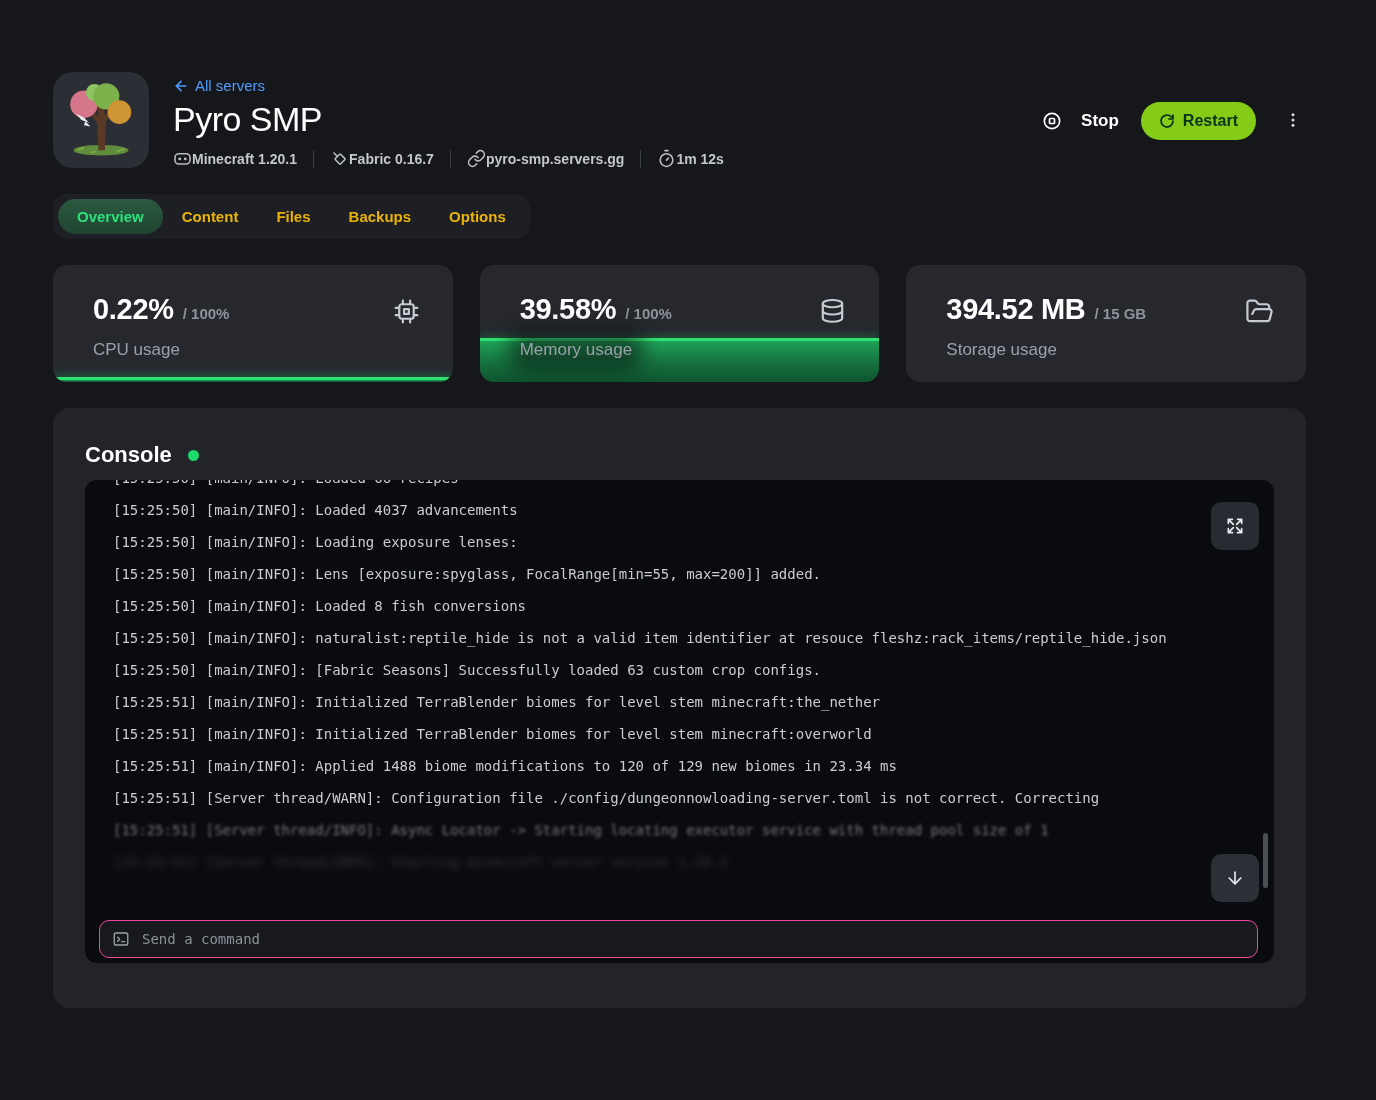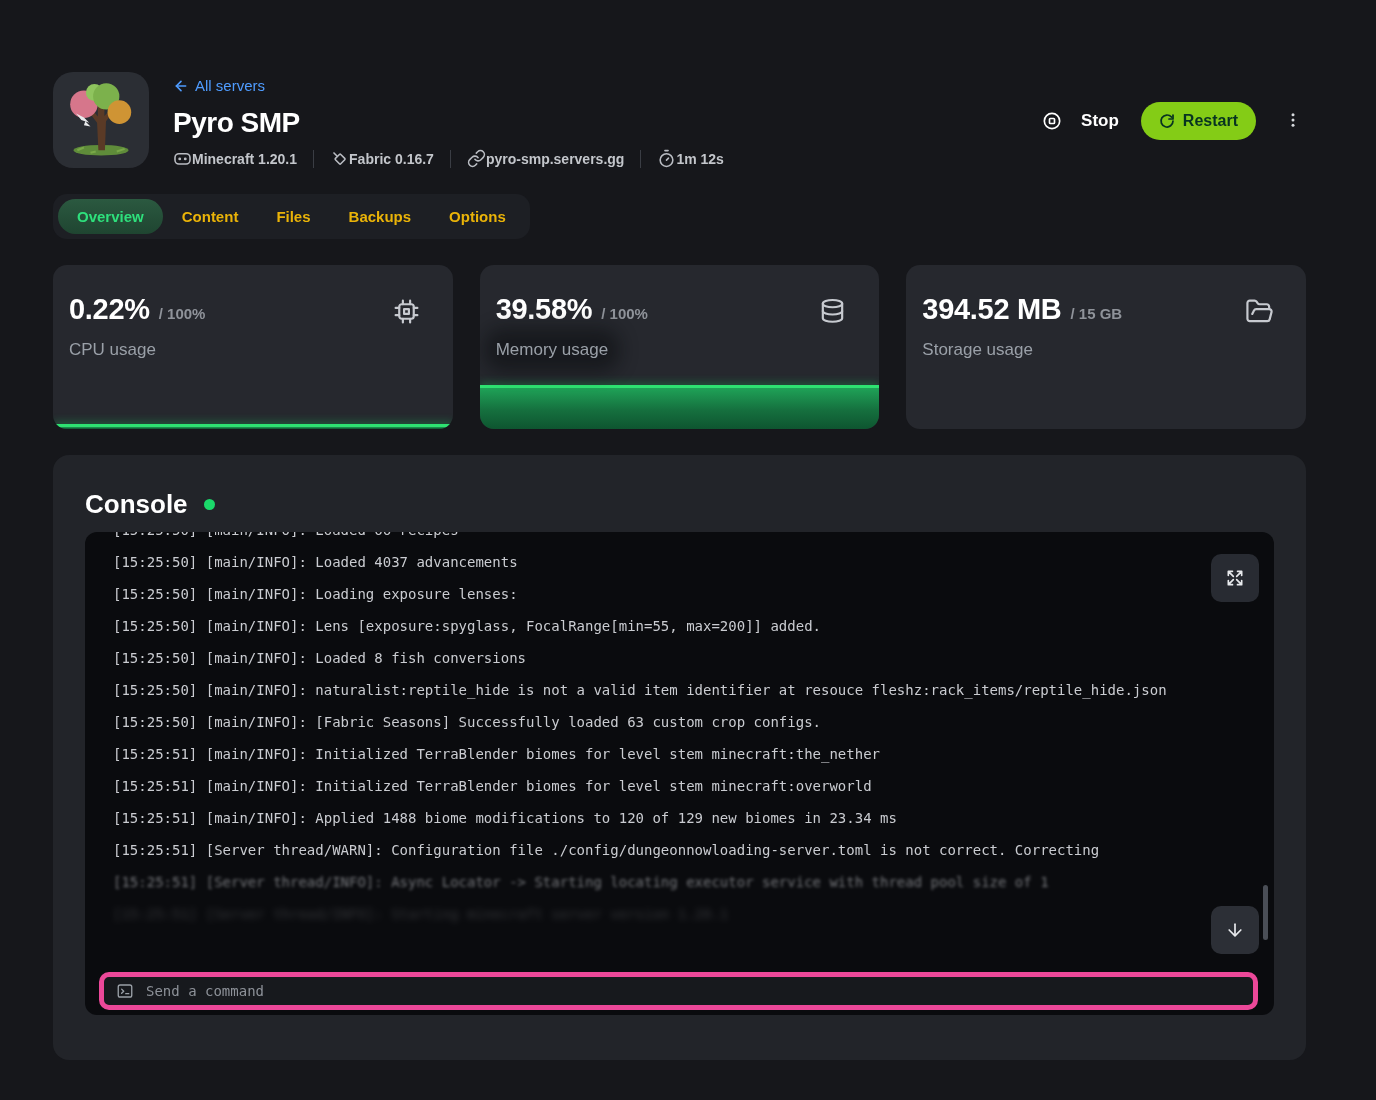--- a/index.html
+++ b/index.html
@@ -10,21 +10,21 @@
 
   
   .header { display:flex; align-items:flex-end; }
   .server-icon { width:96px; height:96px; border-radius:20px; background:#2b2e34; flex:0 0 auto;
                  display:flex; align-items:center; justify-content:center; overflow:hidden; }
   .server-icon svg { width:84px; height:84px; }
   .header-info { margin-left:24px; display:flex; flex-direction:column; }
   .back-link { display:inline-flex; align-items:center; gap:6px; color:#4f9cff; font-size:15px;
                font-weight:500; text-decoration:none; cursor:pointer; margin-top:2px; }
   .back-link svg { width:16px; height:16px; }
-  .page-title { color:#ffffff; font-size:28px; font-weight:700; letter-spacing:-0.5px; margin-top:13px; }
+  .page-title { color:#ffffff; font-size:34px; font-weight:400; letter-spacing:-0.5px; margin-top:6px; }
   .meta-row { display:flex; align-items:center; margin-top:10px; color:#c3c6cb; }
   .meta-item { display:inline-flex; align-items:center; font-size:14px; font-weight:700; }
   .meta-item svg { width:19px; height:19px; stroke:#b9bcc2; }
   .meta-divider { width:1px; height:18px; background:#3a3d44; margin:0 16px; }
 
   .header-actions { margin-left:auto; align-self:flex-start; margin-top:30px;
                     display:flex; align-items:center; }
   .stop-btn { display:inline-flex; align-items:center; gap:19px; background:transparent; border:none;
               color:#ffffff; font-family:inherit; font-size:17px; font-weight:700; cursor:pointer; }
   .stop-btn svg { width:20px; height:20px; stroke:#ffffff; }
@@ -38,61 +38,61 @@
 
   
   .tabs { display:inline-flex; align-items:center; margin-top:26px; background:#1d1f24;
           border-radius:14px; padding:5px; }
   .tab { border:none; background:transparent; color:#eab308; font-family:inherit; font-size:15px;
          font-weight:600; padding:9px 19px; border-radius:999px; cursor:pointer; }
   .tab.active { background:linear-gradient(180deg,#2b5940 0%, #1f4531 100%); color:#2ee07c; font-weight:700; }
 
   
   .stats { display:grid; grid-template-columns:1fr 1fr 1fr; gap:27px; margin-top:26px; }
-  .stat-card { position:relative; height:164px; background:#26282e; border-radius:14px;
-               padding:28px 16px; overflow:hidden; }
+  .stat-card { position:relative; height:117px; background:#26282e; border-radius:14px;
+               padding:28px 40px; overflow:hidden; }
   .stat-value-row { display:flex; align-items:baseline; }
   .stat-value { color:#ffffff; font-size:29px; font-weight:800; letter-spacing:-0.3px; }
   .stat-max { color:#8f939a; font-size:15px; font-weight:600; margin-left:9px; }
   .stat-label { position:relative; z-index:2; display:inline-block; color:#9aa0a8; font-size:17px;
                 margin-top:14px; }
   .stat-label.haloed { background:rgba(9,11,13,.48); box-shadow:0 0 18px 12px rgba(9,11,13,.48);
                        border-radius:8px; }
   .stat-icon { position:absolute; top:32px; right:32px; width:29px; height:29px; stroke:#c7cad0; }
   .stat-fill { position:absolute; left:0; right:0; bottom:0; z-index:1; }
   .stat-fill .fill-top { height:3px; background:#2ee271; box-shadow:0 0 10px rgba(27,217,106,.75); }
   .stat-fill .fill-body { background:linear-gradient(180deg,#1fa257 0%, #156f3e 55%, #0e5530 100%); }
   .fill-cpu .fill-body { height:2px; }
   .fill-mem .fill-body { height:41px; }
 
   
   .console-panel { margin-top:26px; background:#222429; border-radius:16px; padding:34px 32px 45px 32px; }
   .console-header { display:flex; align-items:center; }
-  .console-title { color:#ffffff; font-size:26px; font-weight:800; }
+  .console-title { color:#ffffff; font-size:22px; font-weight:800; }
   .status-dot { width:11px; height:11px; border-radius:50%; background:#1bd96a; margin-left:16px; }
   .console-box { position:relative; margin-top:12px; height:483px; background:#0a0b0e; border-radius:12px;
                  overflow:hidden; }
   .log-area { position:absolute; top:0; left:0; right:18px; bottom:50px; overflow:hidden; padding-left:28px; }
   .log-line { font-family:"DejaVu Sans Mono", monospace; font-size:14px; line-height:32px;
               color:#caccd1; white-space:pre; }
   .log-line.clipped { margin-top:-18px; }
   .log-line.fade1 { filter:blur(1.4px); opacity:.55; }
   .log-line.fade2 { filter:blur(3px); opacity:.22; }
 
   .console-icon-btn { position:absolute; width:48px; height:48px; border:none; border-radius:10px;
                       background:#282b32; display:flex; align-items:center; justify-content:center;
                       cursor:pointer; }
   .console-icon-btn svg { width:20px; height:20px; stroke:#e8eaed; }
   .expand-btn { top:22px; right:15px; }
   .scroll-btn { bottom:61px; right:15px; background:#2c2f36; }
   .scroll-thumb { position:absolute; right:6px; bottom:75px; width:5px; height:55px; border-radius:3px;
                   background:#4a4e56; cursor:grab; }
 
   .command-bar { position:absolute; left:14px; right:16px; bottom:5px; height:38px; background:#17191d;
-                 border:5px solid #ec4899; border-radius:10px; display:flex; align-items:center;
+                 border:1px solid #ec4899; border-radius:10px; display:flex; align-items:center;
                  padding:0 12px; }
   .command-bar svg { width:18px; height:18px; stroke:#9aa0a7; flex:0 0 auto; }
   .command-input { flex:1; margin-left:12px; background:transparent; border:none; outline:none;
                    font-family:"DejaVu Sans Mono", monospace; font-size:14px; color:#d6d9dd; }
   .command-input::placeholder { color:#8d9198; }
 </style>
 </head>
 <body>
 
 <div class="page">

